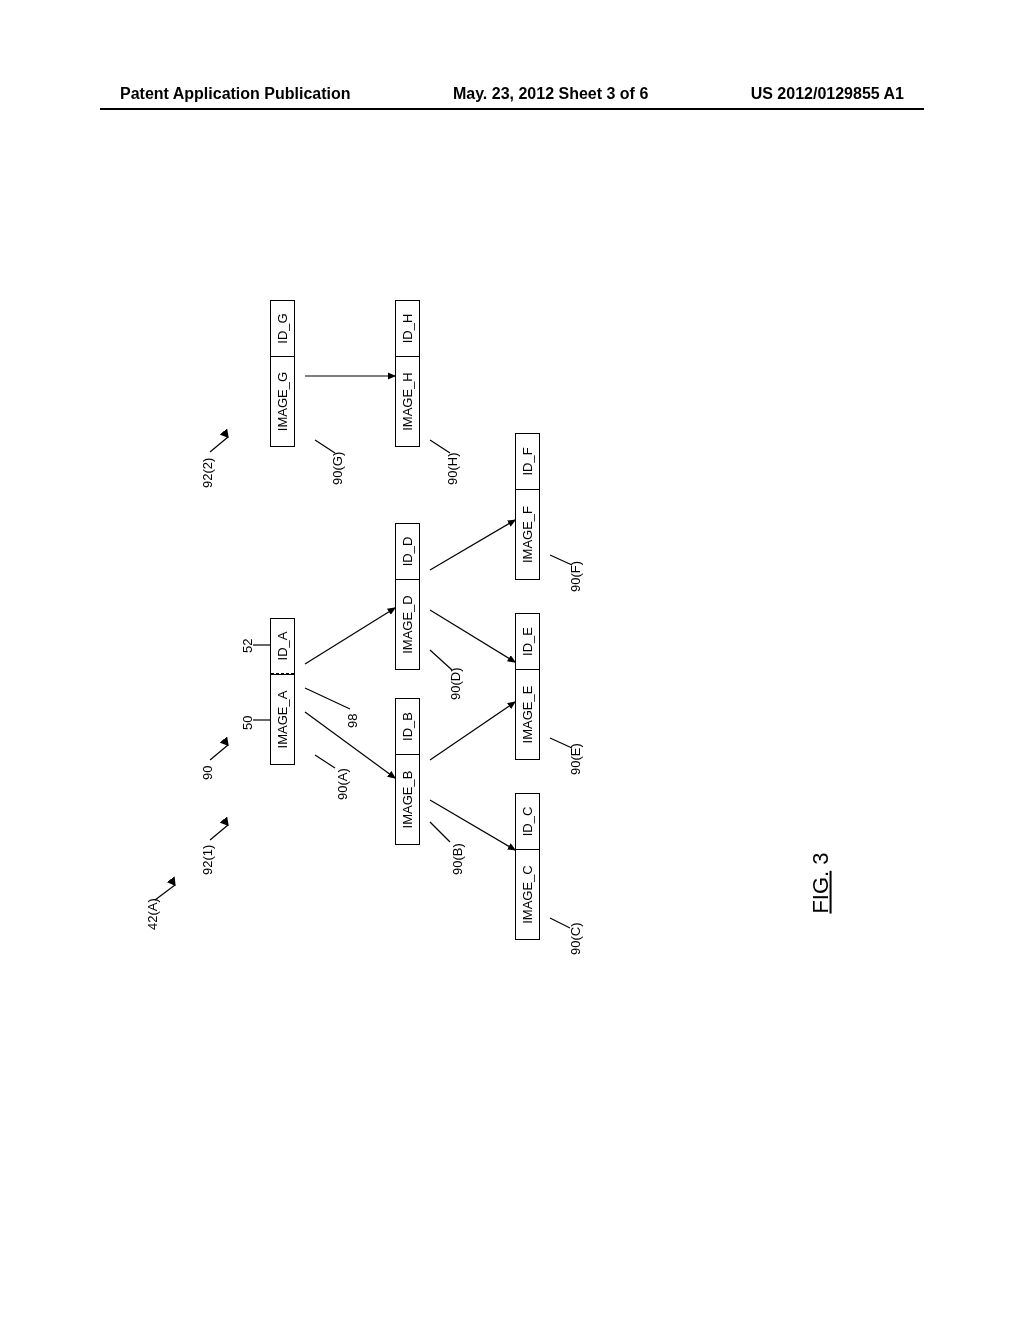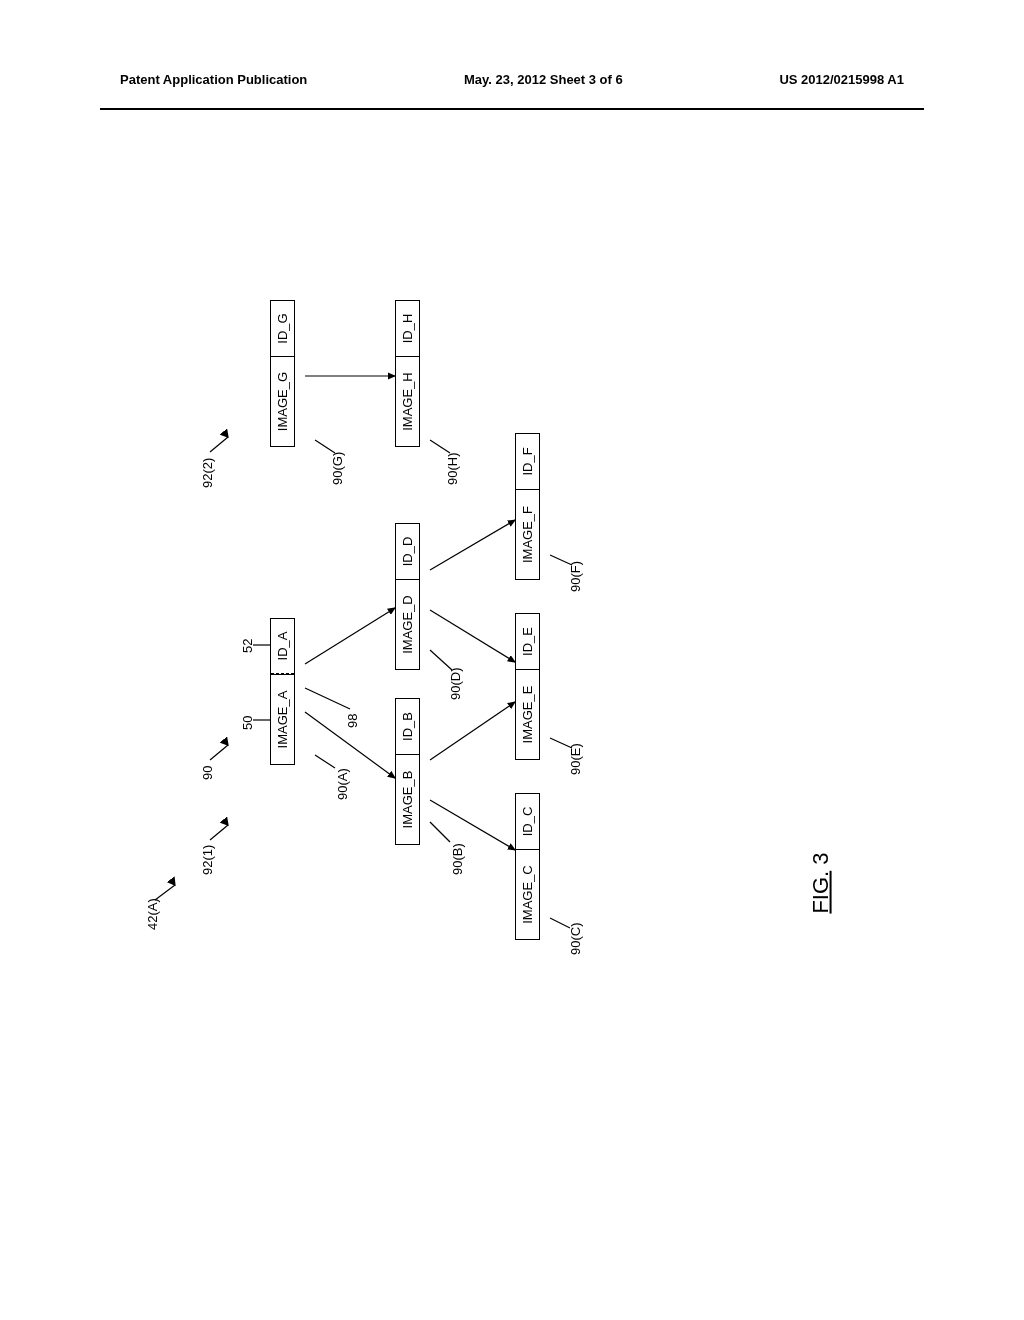--- a/index.html
+++ b/index.html
@@ -5,27 +5,27 @@
     * { margin: 0; padding: 0; box-sizing: border-box; }
     body {
       width: 1024px;
       height: 1320px;
       background: white;
       font-family: Arial, sans-serif;
       position: relative;
     }
     .header {
       position: absolute;
-      top: 72px;
+      top: 85px;
       left: 0;
       right: 0;
       display: flex;
       justify-content: space-between;
       padding: 0 120px;
-      font-size: 13px;
+      font-size: 16px;
       font-weight: bold;
     }
     .header-left { }
     .header-center { }
     .header-right { }
     .header-rule {
       position: absolute;
       top: 108px;
       left: 100px;
       right: 100px;
@@ -97,21 +97,21 @@
       stroke: black;
       stroke-width: 1.2;
     }
   </style>
 </head>
 <body>
 
 <div class="header">
   <div class="header-left">Patent Application Publication</div>
   <div class="header-center">May. 23, 2012  Sheet 3 of 6</div>
-  <div class="header-right">US 2012/0215998 A1</div>
+  <div class="header-right">US 2012/0129855 A1</div>
 </div>
 <div class="header-rule"></div>
 
 <div class="diagram-container">
   <div class="diagram">
 
     <svg class="arrows" viewBox="0 0 700 700">
       <defs>
         <marker id="arrowhead" markerWidth="7" markerHeight="6" refX="6" refY="3" orient="auto">
           <polygon points="0 0, 7 3, 0 6" fill="black"></polygon>

